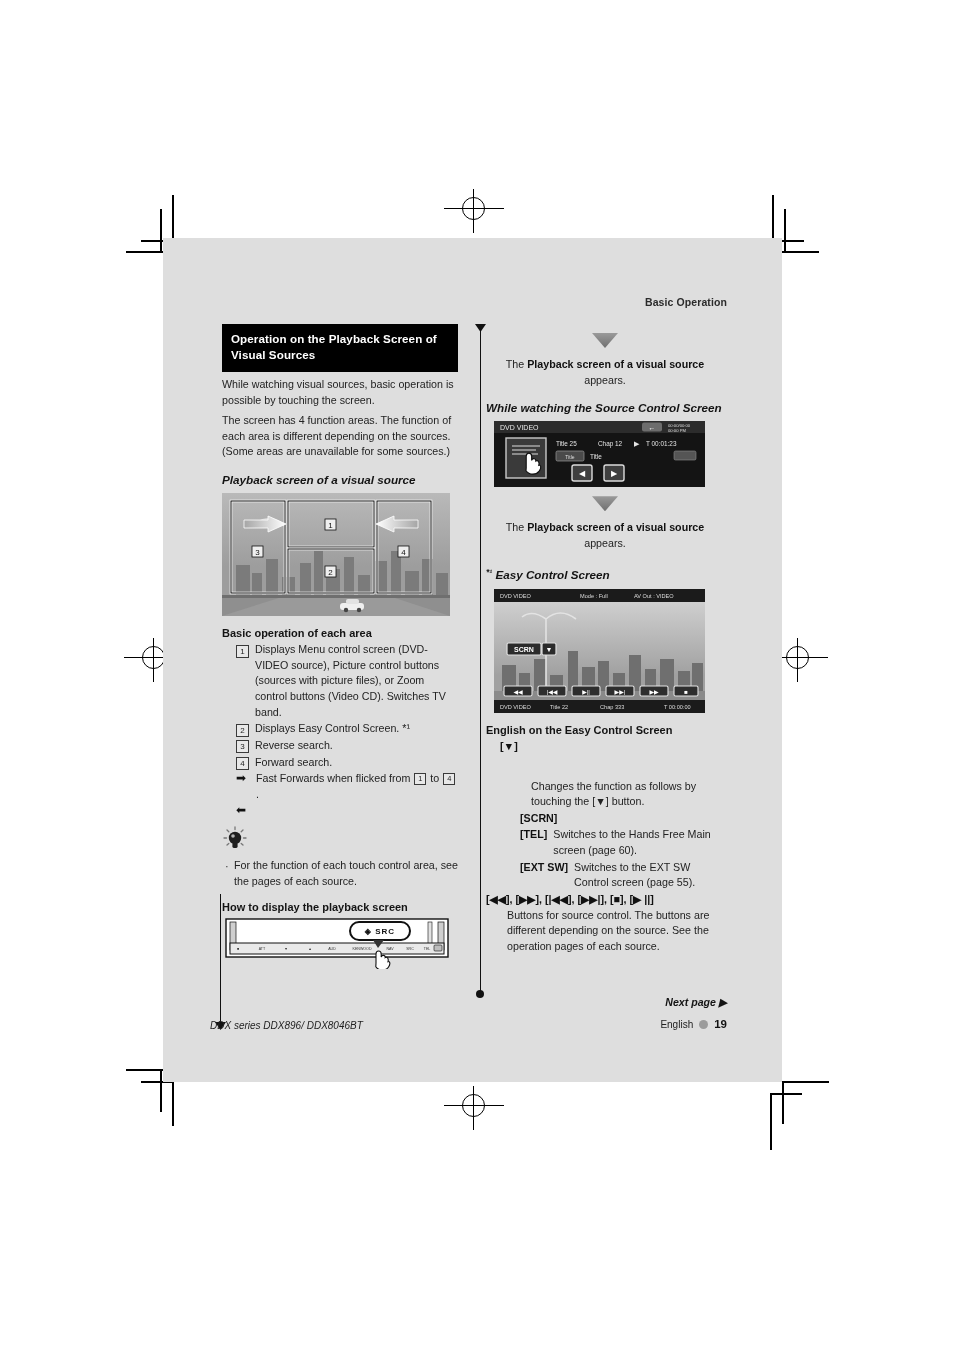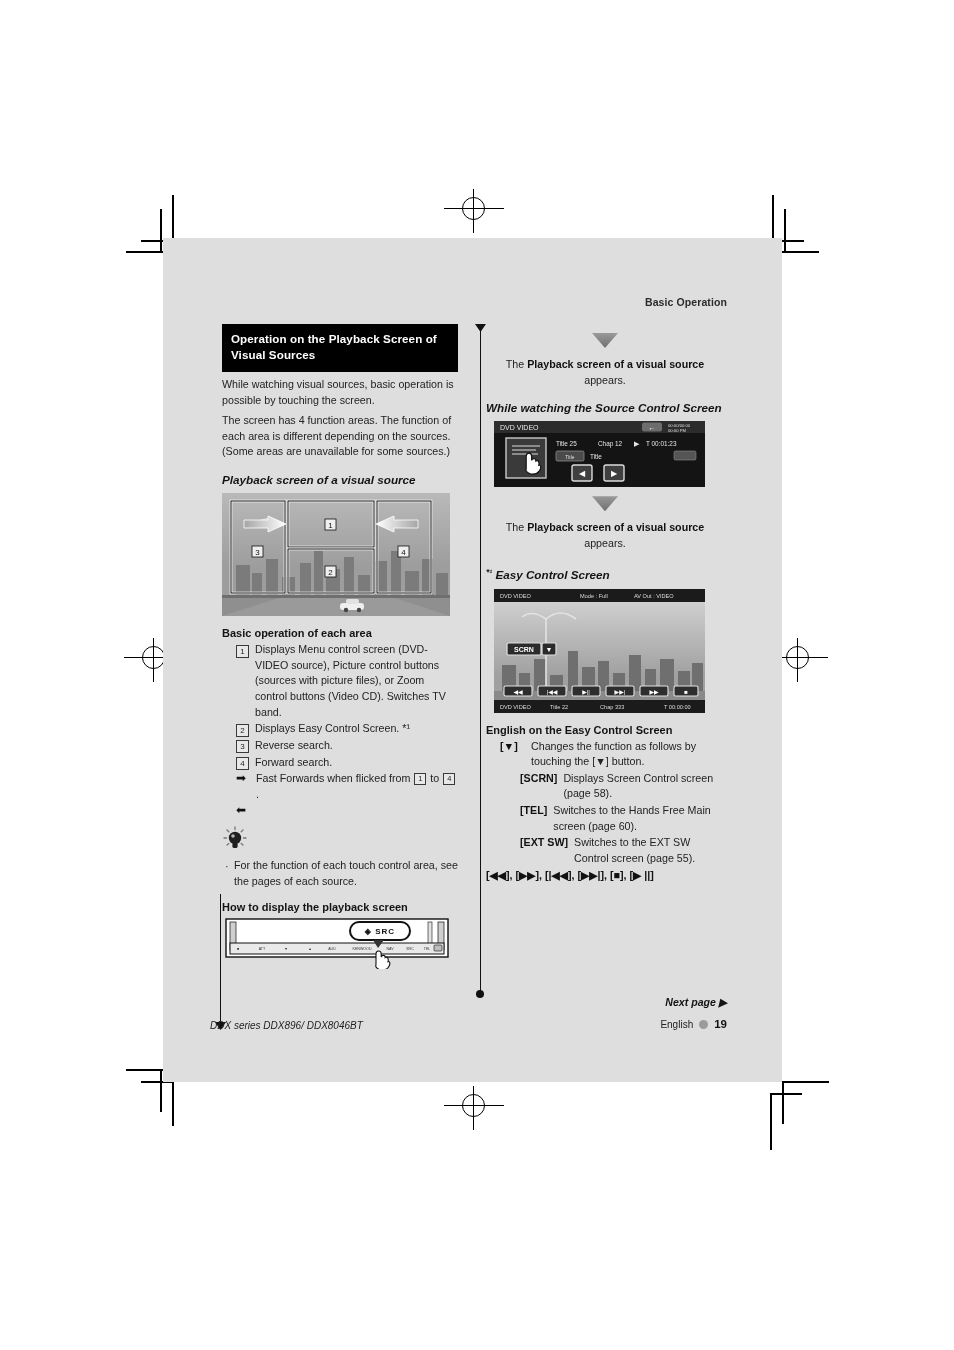--- a/index.html
+++ b/index.html
@@ -469,36 +469,36 @@
           <text x="170" y="120">T 00:00:00</text>
         </g>
       </svg>
     </div>
 
     <div class="sub-bold">English on the Easy Control Screen</div>
 
     <div class="nlist">
       <div class="nrow" style="padding-left:14px;">
         <div style="flex:0 0 26px;font-size:10.7px;font-weight:bold;color:#111;line-height:1.46;">[▼]</div>
-        <div class="ntxt" style="padding-left:5px;">Changes the function as follows by touching the [▼] button.</div>
+        <div class="ntxt" style="padding-left:5px;margin-top:40px;">Changes the function as follows by touching the [▼] button.</div>
       </div>
       <div class="nrow" style="padding-left:34px;">
         <div style="flex:0 0 auto;font-size:10.7px;font-weight:bold;color:#111;line-height:1.46;white-space:nowrap;">[SCRN]</div>
-        <div class="ntxt" style="padding-left:6px;">Displays Screen Control screen (page 58).</div>
       </div>
       <div class="nrow" style="padding-left:34px;">
         <div style="flex:0 0 auto;font-size:10.7px;font-weight:bold;color:#111;line-height:1.46;white-space:nowrap;">[TEL]</div>
         <div class="ntxt" style="padding-left:6px;">Switches to the Hands Free Main screen (page 60).</div>
       </div>
       <div class="nrow" style="padding-left:34px;">
         <div style="flex:0 0 auto;font-size:10.7px;font-weight:bold;color:#111;line-height:1.46;white-space:nowrap;">[EXT SW]</div>
         <div class="ntxt" style="padding-left:6px;">Switches to the EXT SW Control screen (page 55).</div>
       </div>
       <div style="margin-top:1px;">
         <div style="font-size:10.7px;font-weight:bold;color:#111;line-height:1.46;">[◀◀], [▶▶], [|◀◀], [▶▶|], [■], [▶ ||]</div>
+        <div class="ntxt" style="padding-left:21px;">Buttons for source control. The buttons are different depending on the source. See the operation pages of each source.</div>
       </div>
     </div>
 
   </div>
 
   <div class="flow-head" style="left:52px;top:784px;"></div>
   <div class="flow" style="left:57px;top:656px;height:130px;"></div>
 
   <div class="flow-head" style="left:312px;top:86px;"></div>
   <div class="flow" style="left:317px;top:92px;height:662px;"></div>

